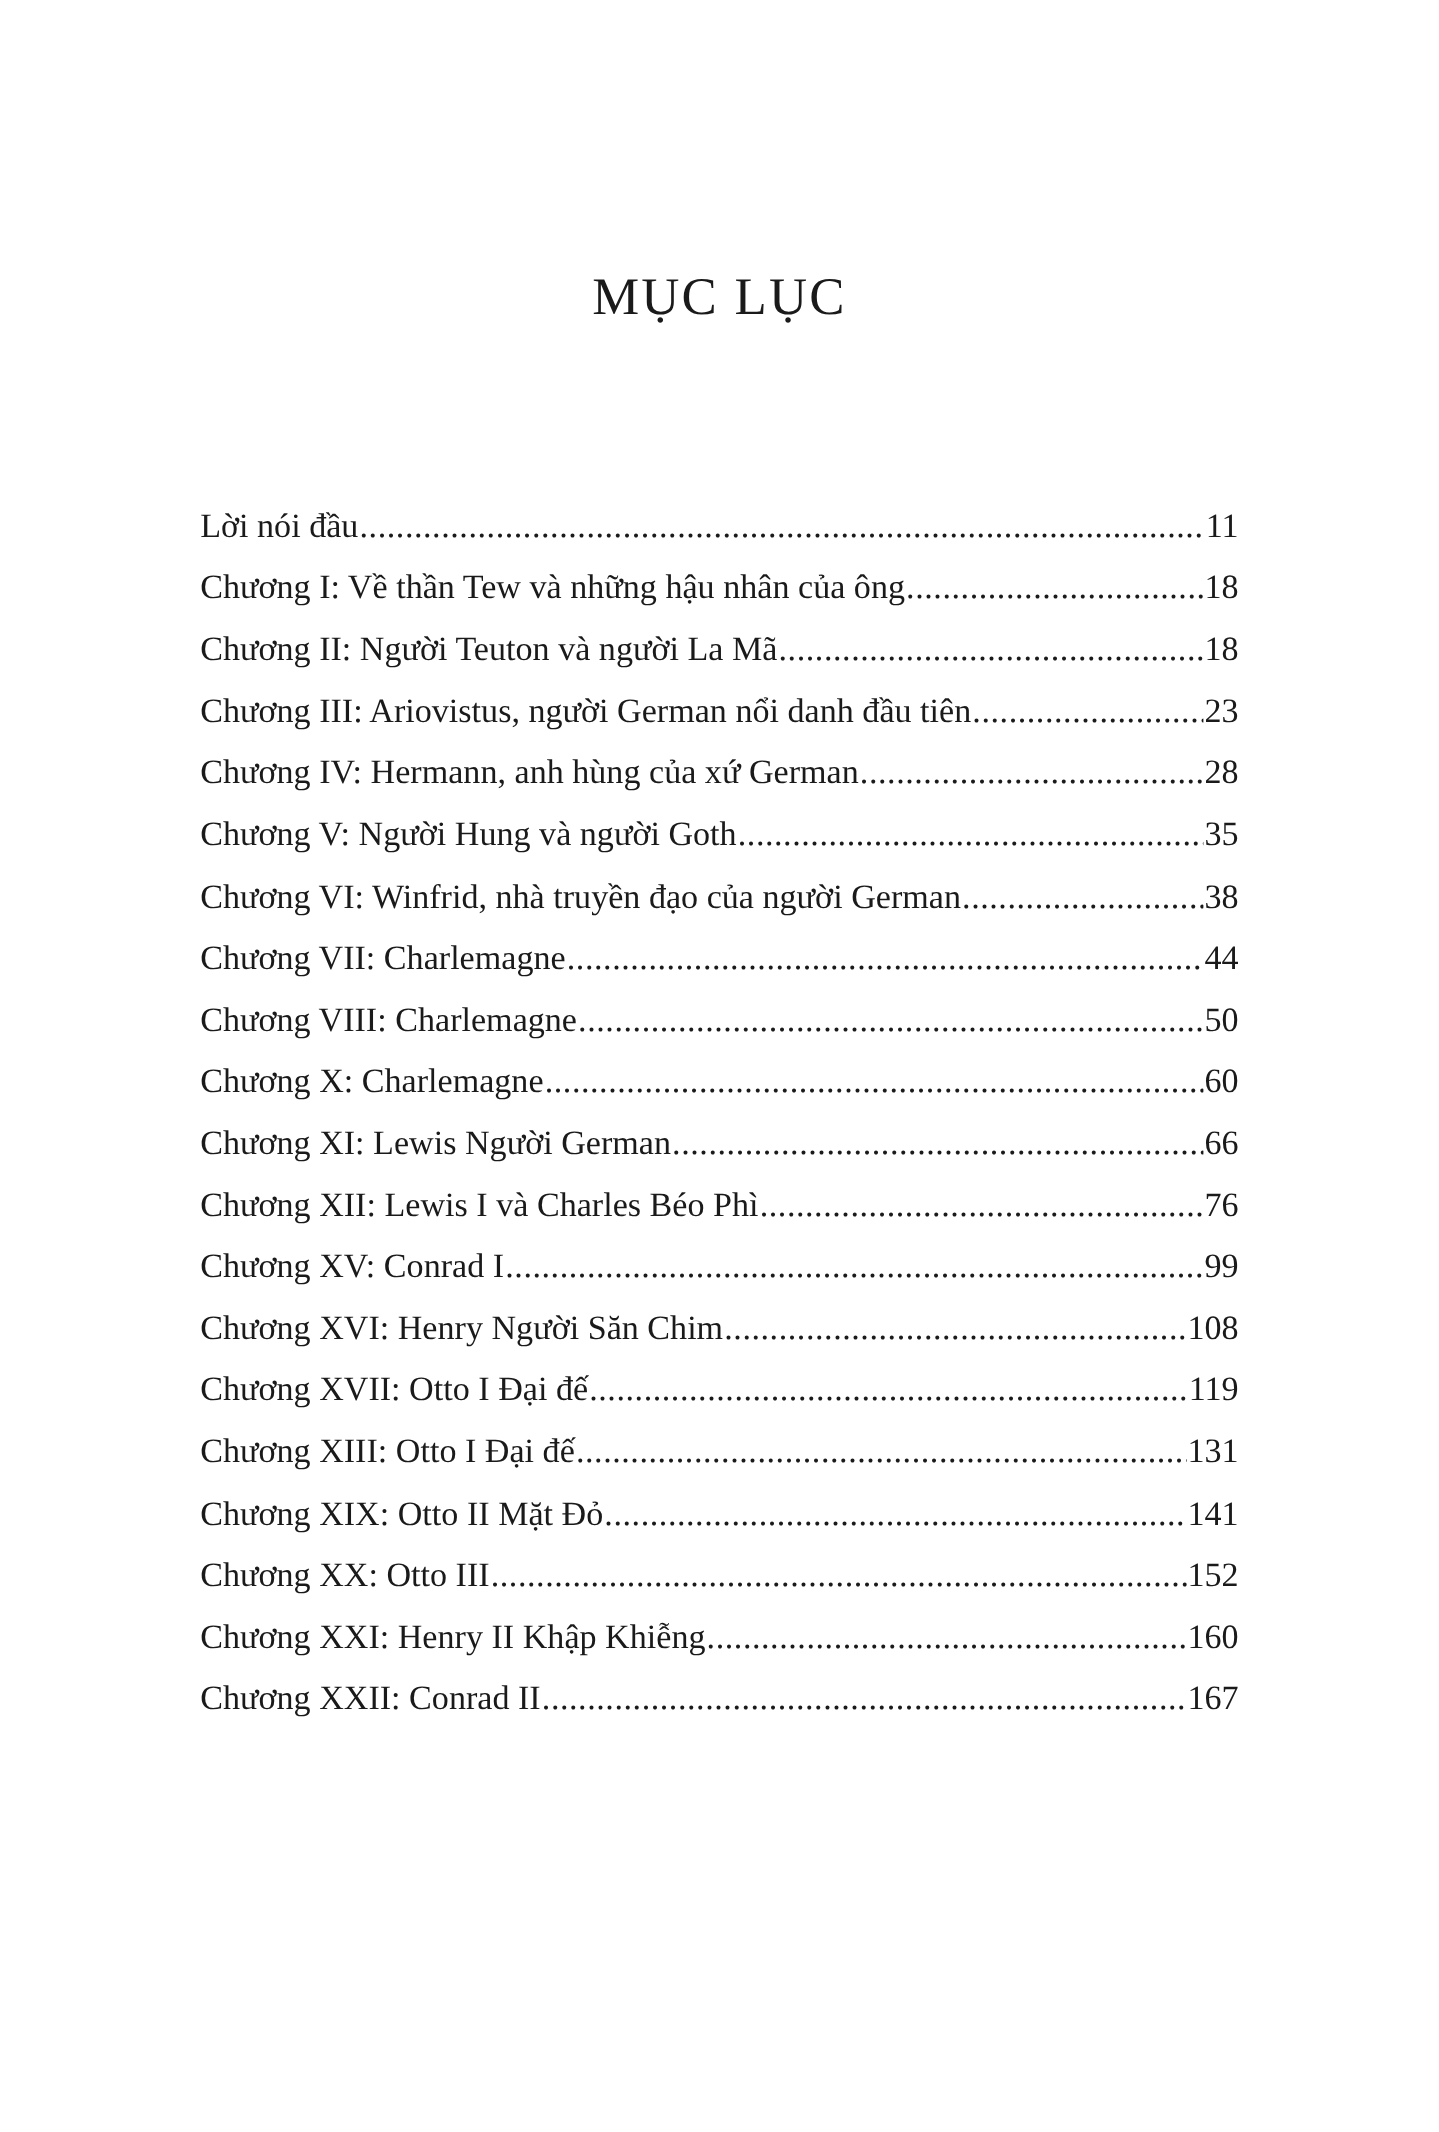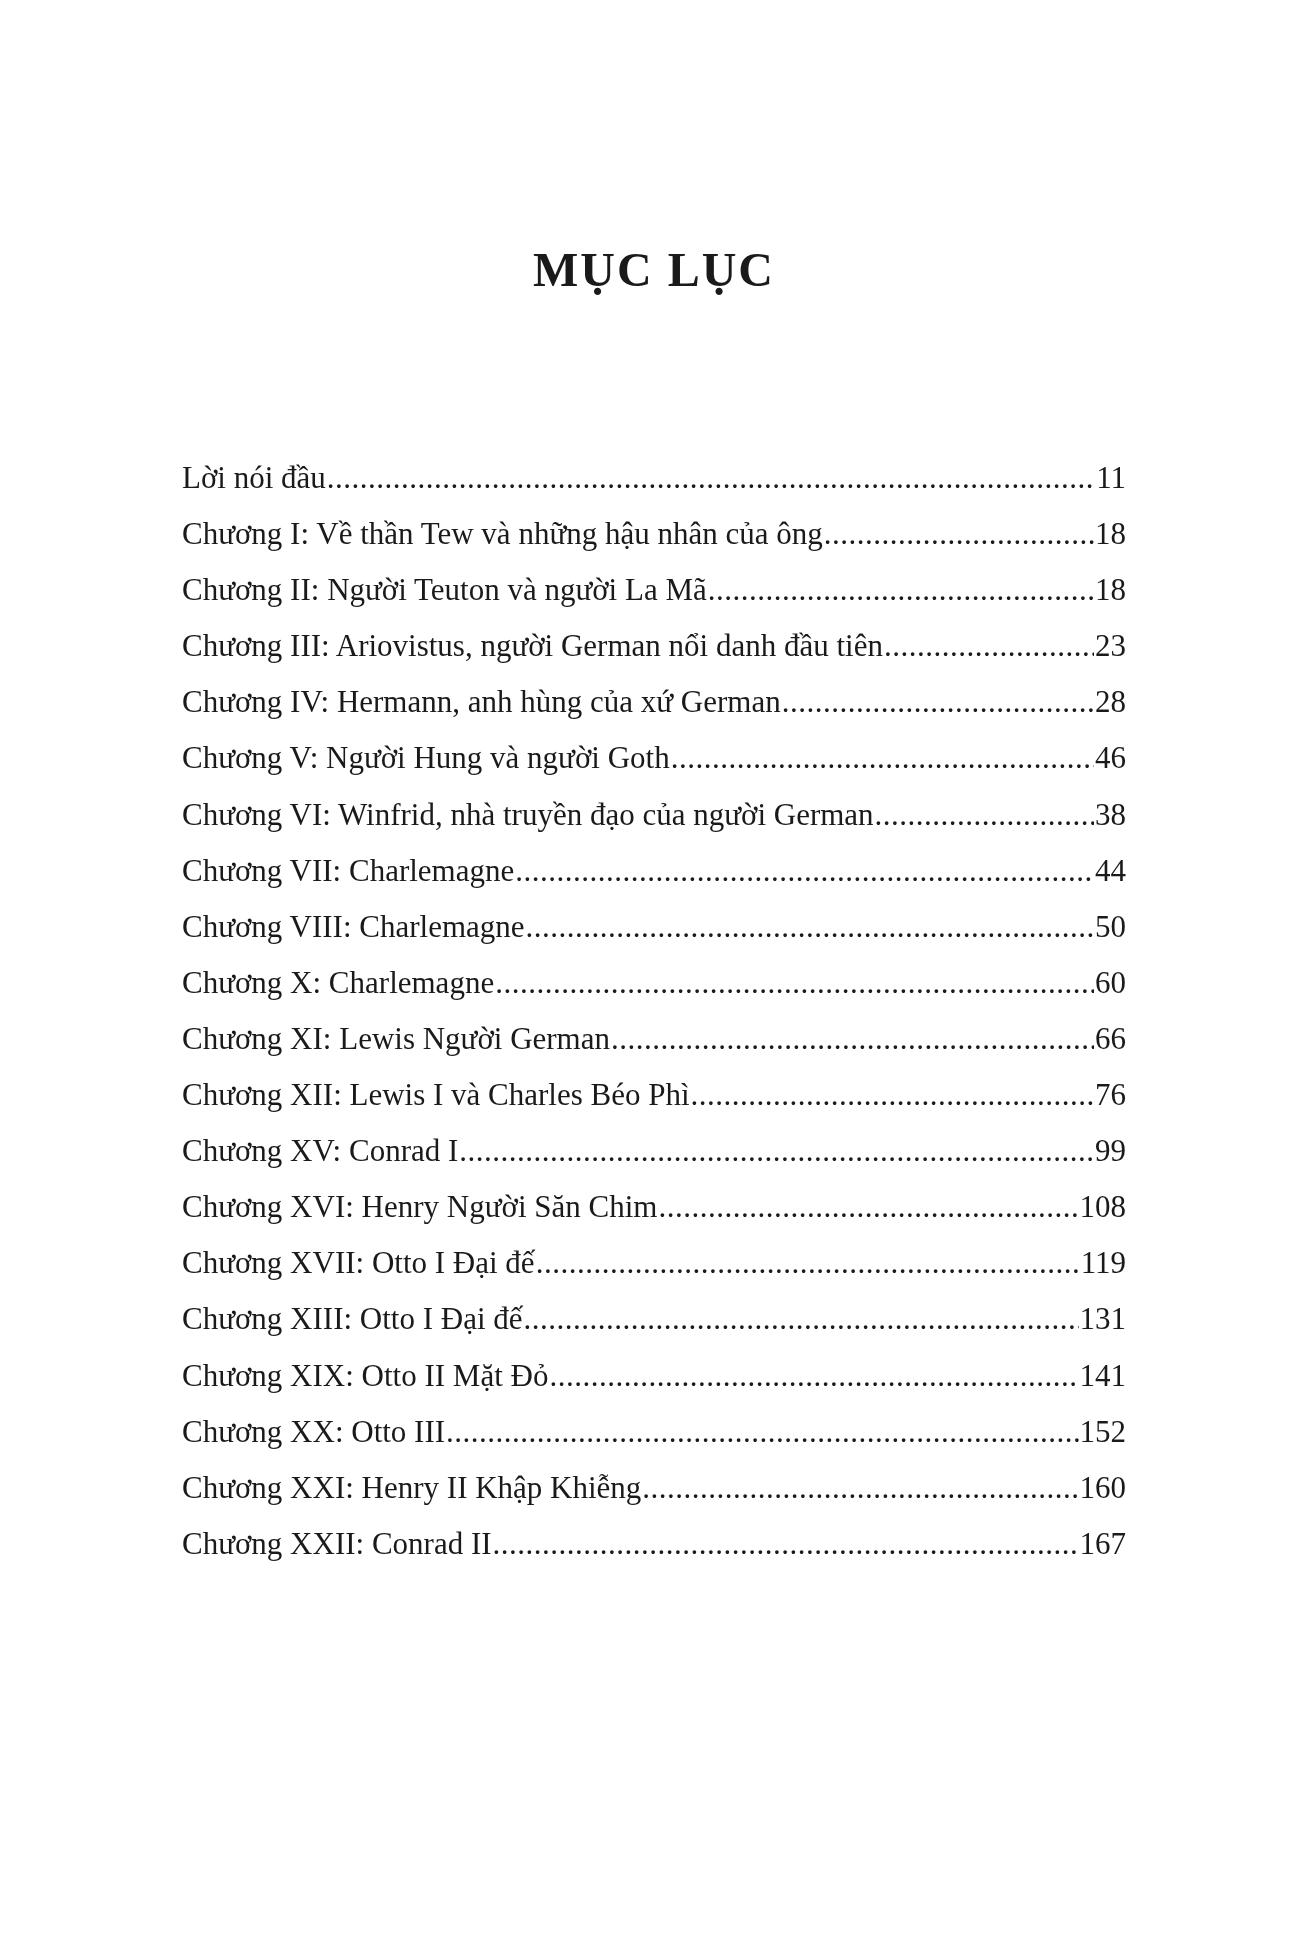--- a/index.html
+++ b/index.html
@@ -1,19 +1,19 @@
 <!DOCTYPE html>
 <html><head>
 <meta charset="utf-8">
 <style>
   html, body { margin:0; padding:0; background:#ffffff; }
   body { width:1308px; height:1938px; position:relative; overflow:hidden;
          font-family:"DejaVu Serif","Liberation Serif",serif; color:#1a1a1a; }
   .page-title { position:absolute; left:0; width:1308px; top:208px; text-align:center;
-         font-family:"Liberation Serif","DejaVu Serif",serif; font-weight:bold;
+         font-family:"Liberation Serif","DejaVu Serif",serif; font-weight:normal;
          font-size:48px; letter-spacing:2px; line-height:60px; }
   .toc { position:absolute; left:182px; top:456px; width:944px; }
   .toc-row { display:flex; align-items:baseline; height:56.1px;
          font-family:"Liberation Serif","DejaVu Serif",serif; font-size:31px; line-height:44px; }
   .toc-title { white-space:nowrap; }
   .toc-leader { flex:1; overflow:hidden; white-space:nowrap; margin:0 1px; }
   .toc-leader::after { content:"......................................................................................................................................................................................................."; letter-spacing:0.5px; }
   .toc-page { white-space:nowrap; text-align:right; }
 </style>
 </head>
@@ -43,21 +43,21 @@
       <span class="toc-page">23</span>
     </div>
   <div class="toc-row">
       <span class="toc-title">Chương IV: Hermann, anh hùng của xứ German</span>
       <span class="toc-leader"></span>
       <span class="toc-page">28</span>
     </div>
   <div class="toc-row">
       <span class="toc-title">Chương V: Người Hung và người Goth</span>
       <span class="toc-leader"></span>
-      <span class="toc-page">46</span>
+      <span class="toc-page">35</span>
     </div>
   <div class="toc-row">
       <span class="toc-title">Chương VI: Winfrid, nhà truyền đạo của người German</span>
       <span class="toc-leader"></span>
       <span class="toc-page">38</span>
     </div>
   <div class="toc-row">
       <span class="toc-title">Chương VII: Charlemagne</span>
       <span class="toc-leader"></span>
       <span class="toc-page">44</span>

